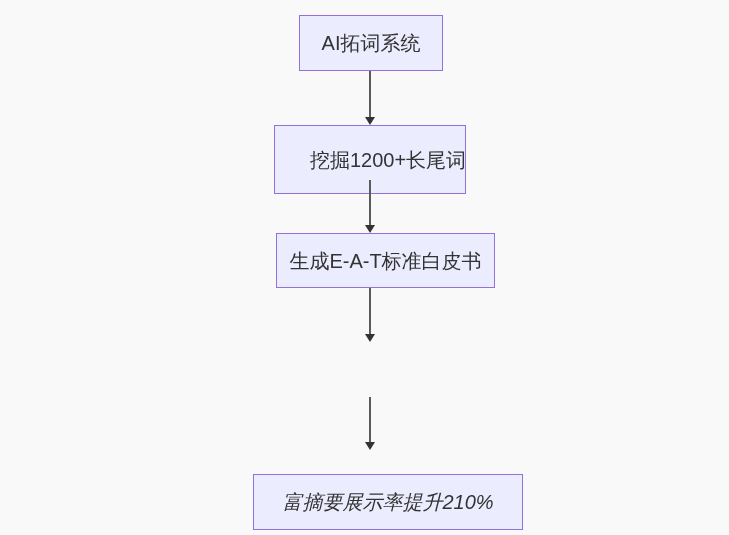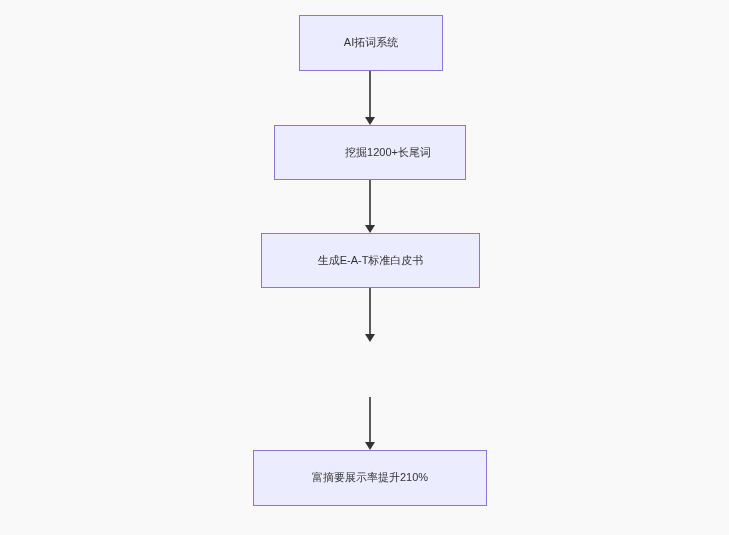--- a/index.html
+++ b/index.html
@@ -19,32 +19,32 @@
     height: 535px;
   }
   .node {
     position: absolute;
     box-sizing: border-box;
     background: var(--node-fill, #ECECFF);
     border: 1px solid var(--node-border, #9370DB);
     display: flex;
     align-items: center;
     justify-content: center;
-    font-size: 11px;
+    font-size: 20px;
     color: var(--text, #333333);
     text-align: center;
     line-height: 1.2;
     white-space: nowrap;
   }
   
   .n0 { left: 299px; top: 15px;  width: 144px; height: 56px; }
-  .n1 { left: 274px; top: 125px; width: 192px; height: 55px; padding-left: 36px; }
-  .n2 { left: 261px; top: 233px; width: 219px; height: 55px; }
+  .n1 { left: 274px; top: 125px; width: 192px; height: 69px; padding-left: 36px; }
+  .n2 { left: 276px; top: 233px; width: 219px; height: 55px; }
   .n3 { left: 264px; top: 342px; width: 212px; height: 55px; }
-  .n4 { left: 253px; top: 450px; width: 234px; height: 56px; }
+  .n4 { left: 253px; top: 474px; width: 270px; height: 56px; font-style: italic; }
 
   .edge {
     position: absolute;
     left: 364px;
     width: 12px;
     display: flex;
     flex-direction: column;
     align-items: center;
   }
   .e0 { top: 71px;  height: 54px; }

